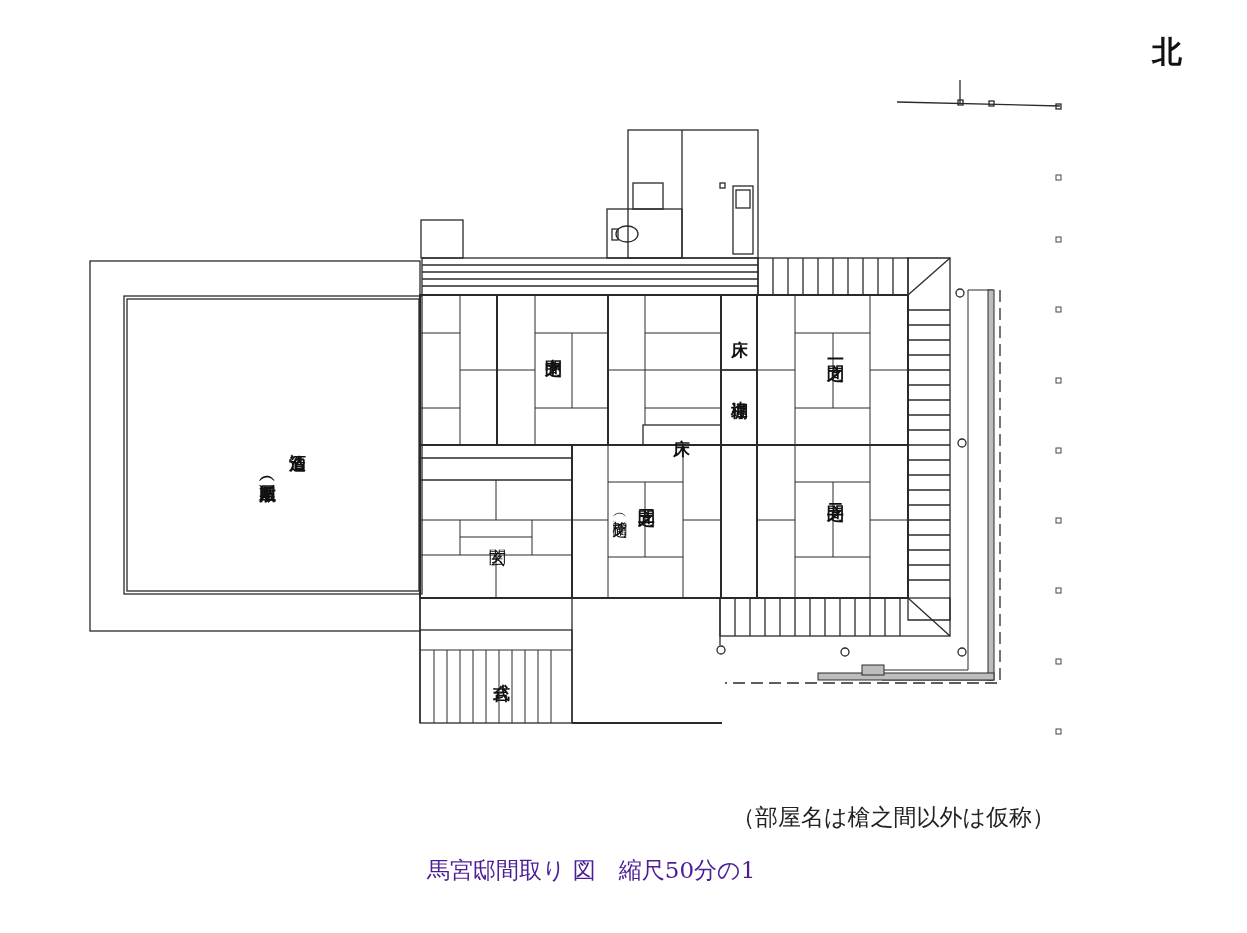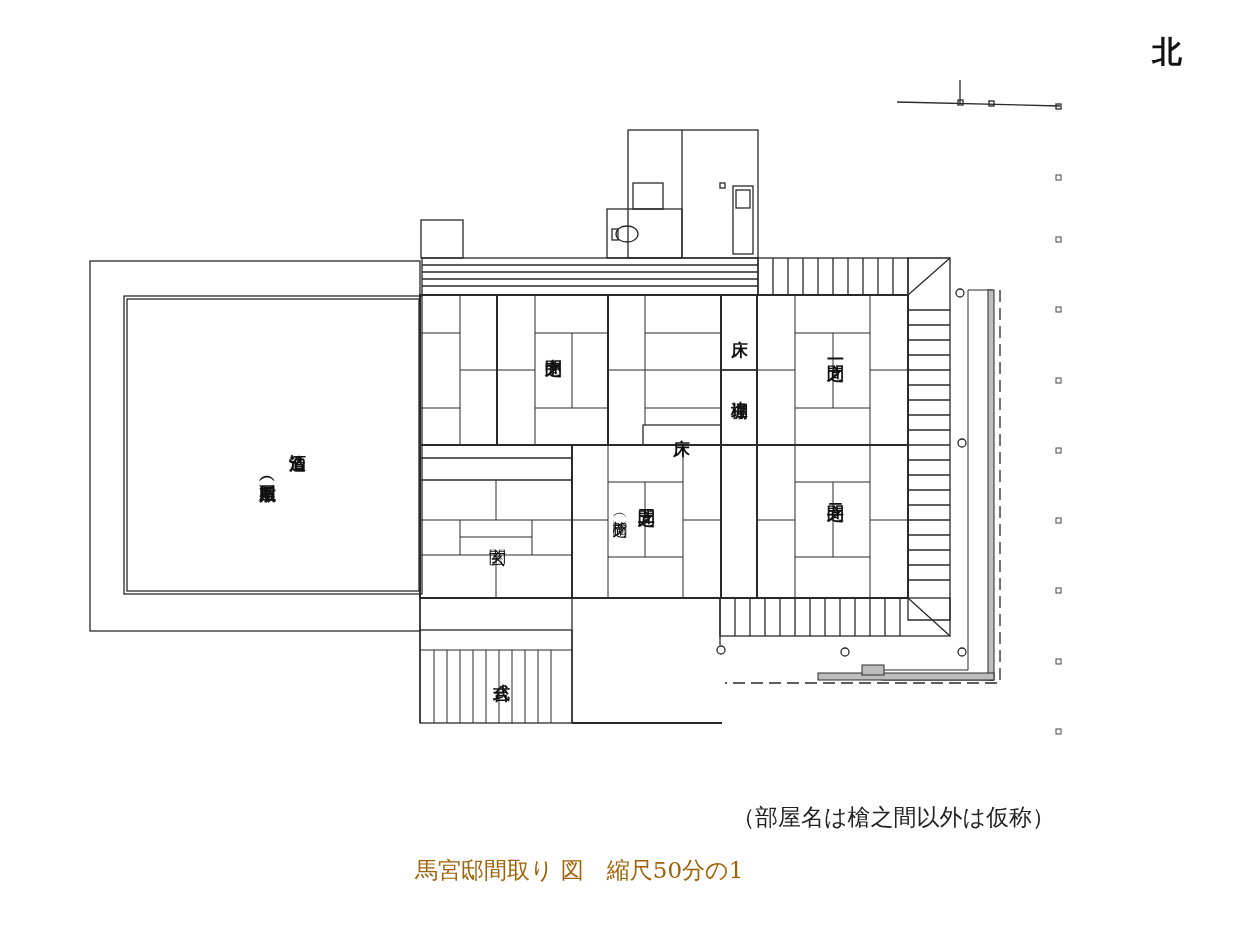--- a/index.html
+++ b/index.html
@@ -2,21 +2,21 @@
 <html><head>
 <meta charset="utf-8">
 <style>
   html,body{margin:0;padding:0;background:#ffffff;}
   body{width:1247px;height:933px;position:relative;overflow:hidden;font-family:"DejaVu Serif",serif;color:#111;}
   #plan{position:absolute;left:0;top:0;width:1247px;height:933px;}
   .lbl{position:absolute;writing-mode:vertical-rl;text-orientation:upright;font-family:"DejaVu Sans",sans-serif;font-weight:bold;font-size:17px;line-height:20px;letter-spacing:1px;color:#111;}
   .lbl.light{font-weight:normal;font-family:"DejaVu Serif",serif;}
   .north{position:absolute;left:1152px;top:32px;font-family:"DejaVu Sans",sans-serif;font-size:30px;font-weight:bold;color:#111;}
   .note{position:absolute;left:732px;top:802px;font-size:23px;color:#222;font-family:Liberation Mono, monospace;}
-  .title{position:absolute;left:415px;top:855px;font-size:23px;color:#a16207;font-family:"DejaVu Serif",serif;}
+  .title{position:absolute;left:427px;top:855px;font-size:23px;color:#4c1d95;font-family:"DejaVu Serif",serif;}
 </style>
 </head>
 <body>
 
 <svg id="plan" viewBox="0 0 1247 933" xmlns="http://www.w3.org/2000/svg">
   <g fill="none" stroke="#2a2a2a" stroke-width="1.3">
 
     <rect x="90" y="261" width="330" height="370"></rect>
     <rect x="124" y="296" width="298" height="298"></rect>
     <rect x="127" y="299" width="292" height="292"></rect>

